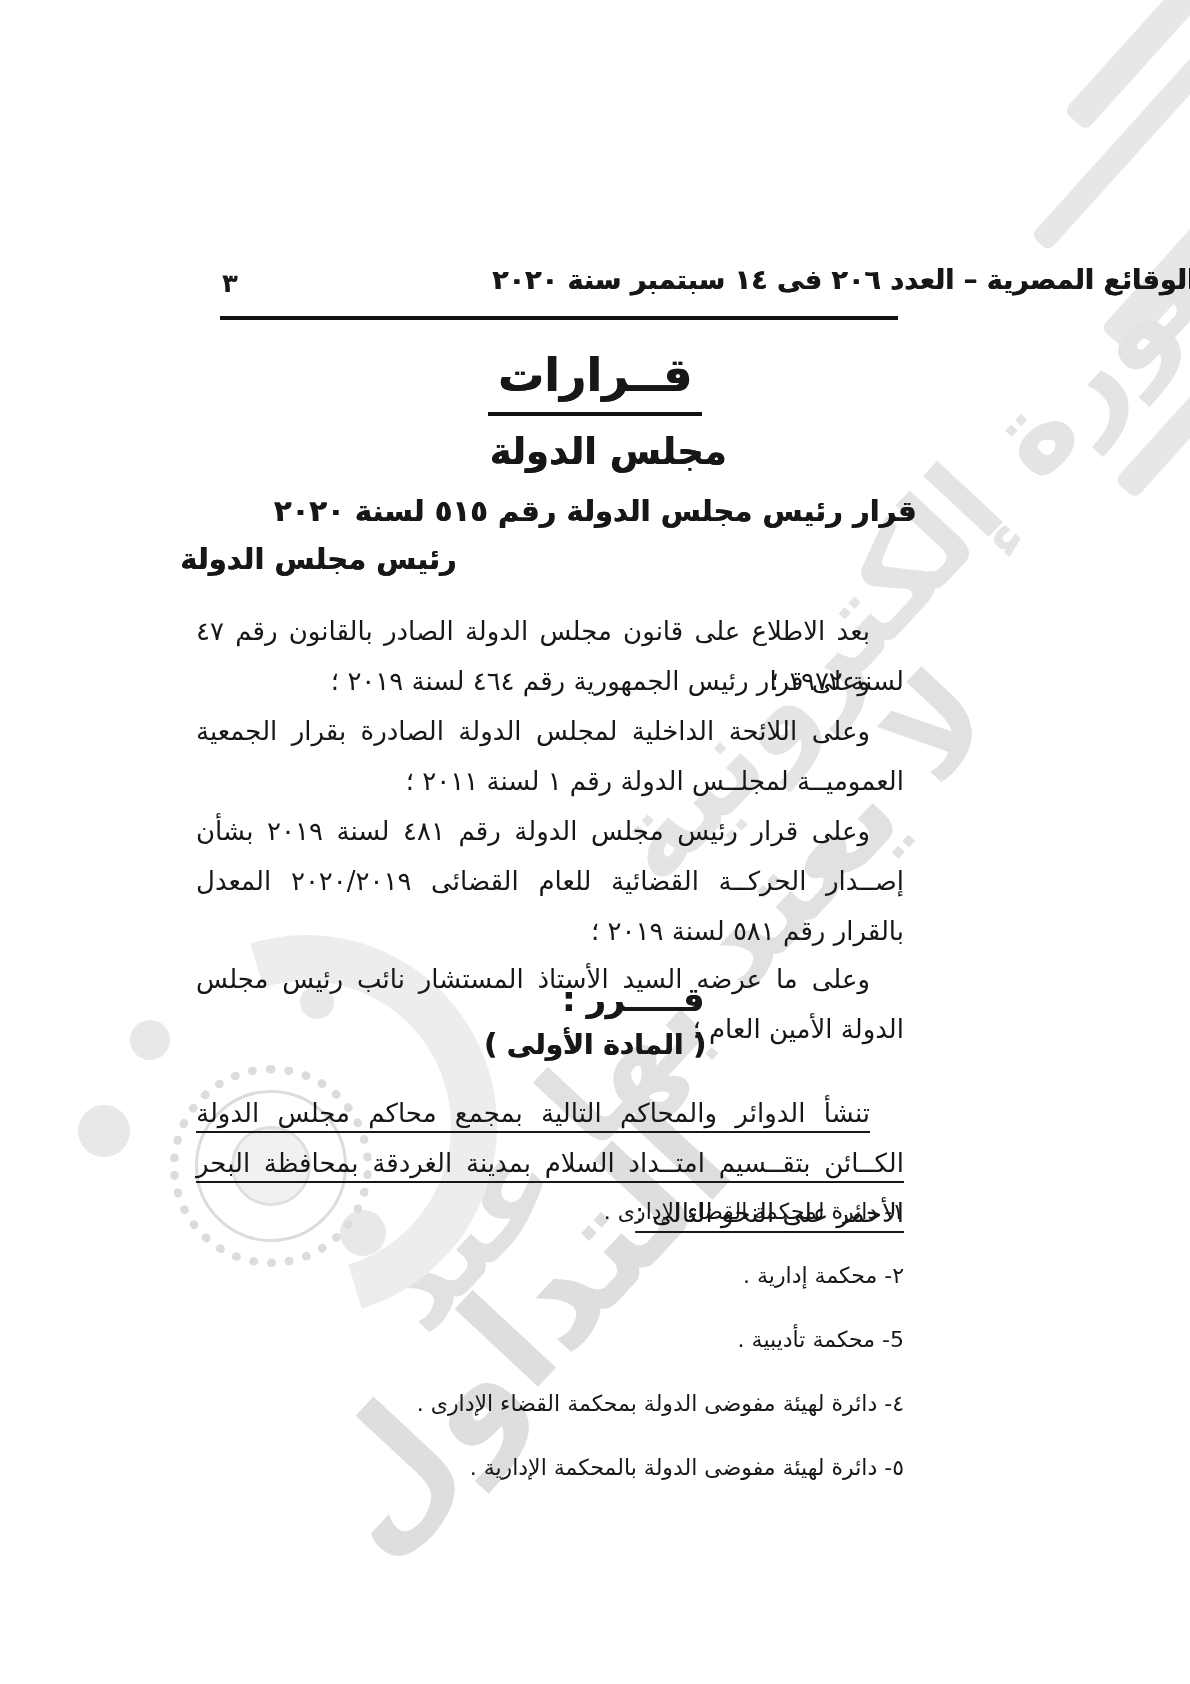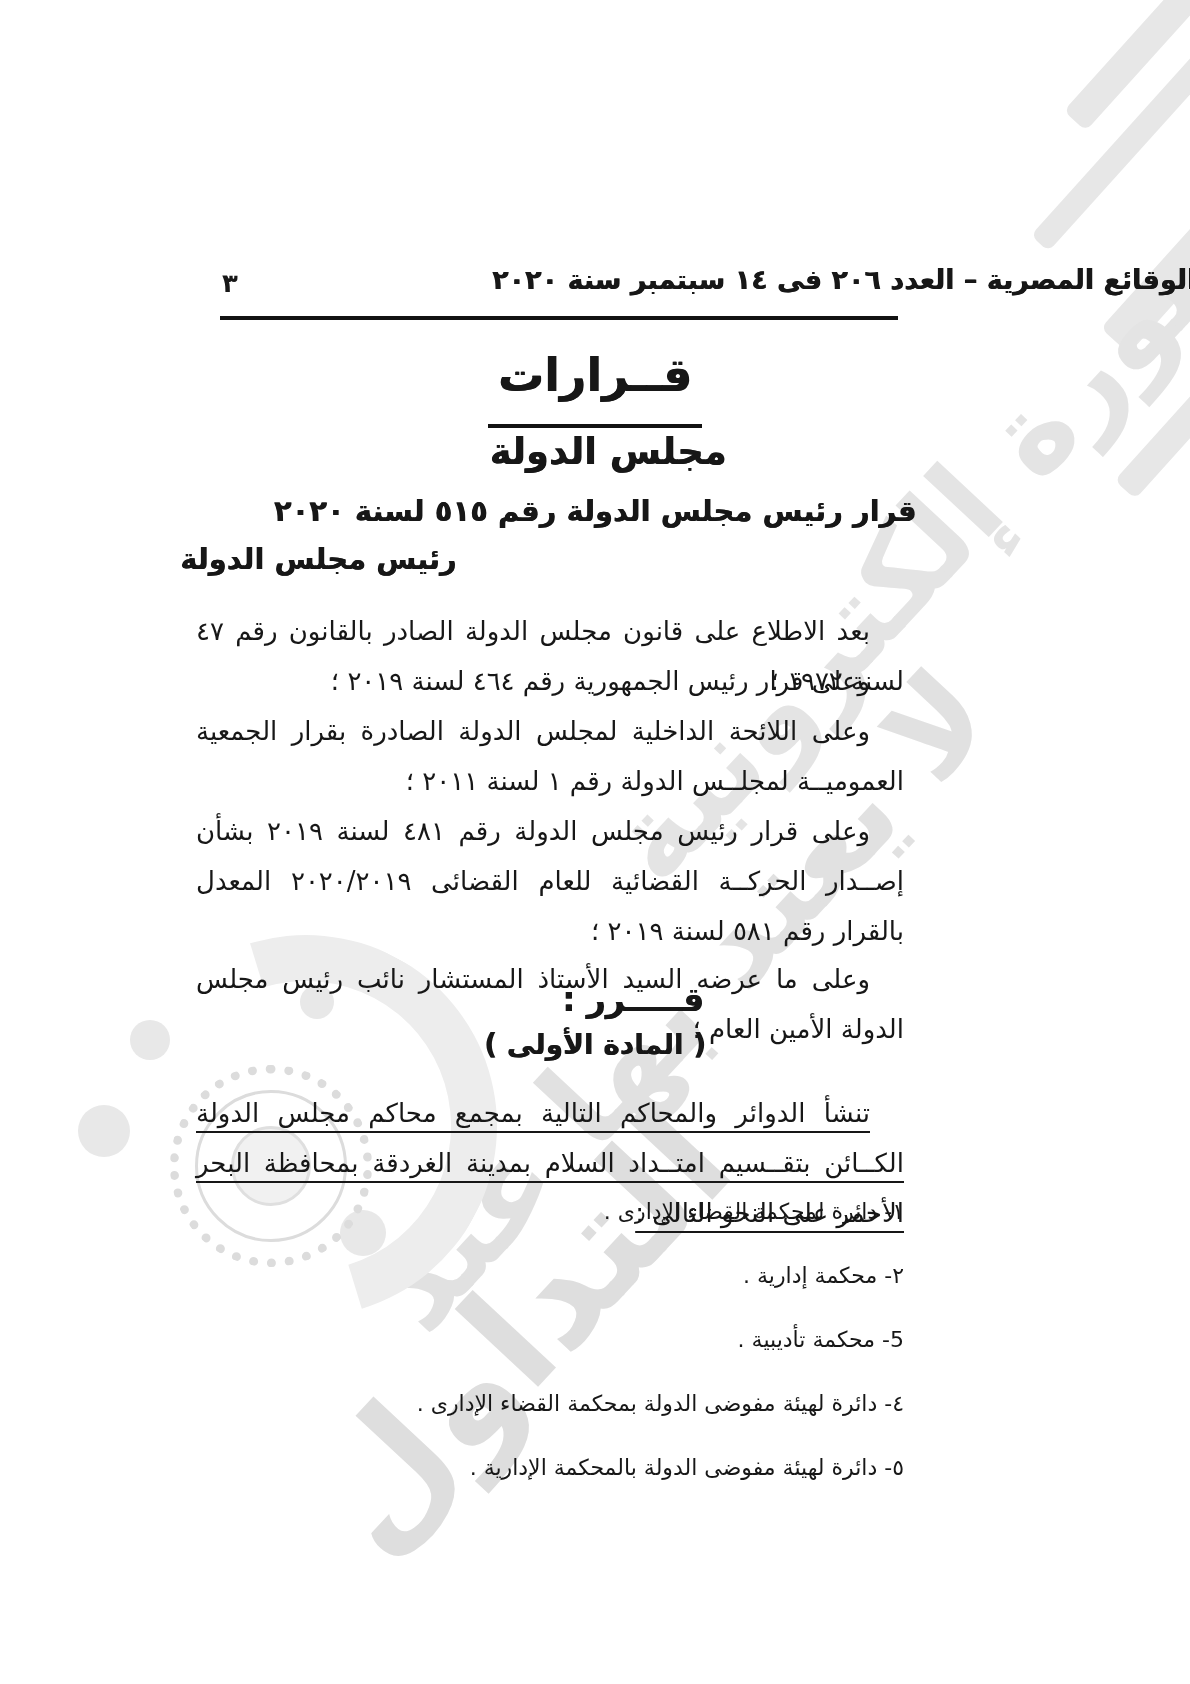--- a/index.html
+++ b/index.html
@@ -57,21 +57,21 @@
   }
   .header-line .title{display:inline-block;transform:translateX(6px);}
   .page-num{
     position:absolute;left:222px;top:268px;font-size:26px;font-weight:bold;
   }
   .header-rule{
     position:absolute;top:316px;left:220px;width:678px;height:4px;background:#121212;
   }
   .h-center{position:absolute;left:0;right:0;text-align:center;}
   .h-qararat{top:348px;font-size:46px;}
-  .h-qararat span{display:inline-block;border-bottom:4px solid #121212;padding:0 10px 22px;}
+  .h-qararat span{display:inline-block;border-bottom:4px solid #121212;padding:0 10px 10px;}
   .h-authority{top:430px;font-size:37px;}
   .h-authority span{display:inline-block;transform:translateX(13px);}
   .h-decree{top:494px;font-size:29px;}
   .h-qarrar{top:980px;font-size:33px;}
   .h-qarrar span{display:inline-block;transform:translateX(38px);}
   .h-article{top:1028px;font-size:28px;}
   .content-block{position:absolute;right:270px;left:180px;}
   .h-issuer{top:542px;font-size:29px;text-align:left;}
   .body-p{
     font-size:26px;line-height:50px;margin:16px;

